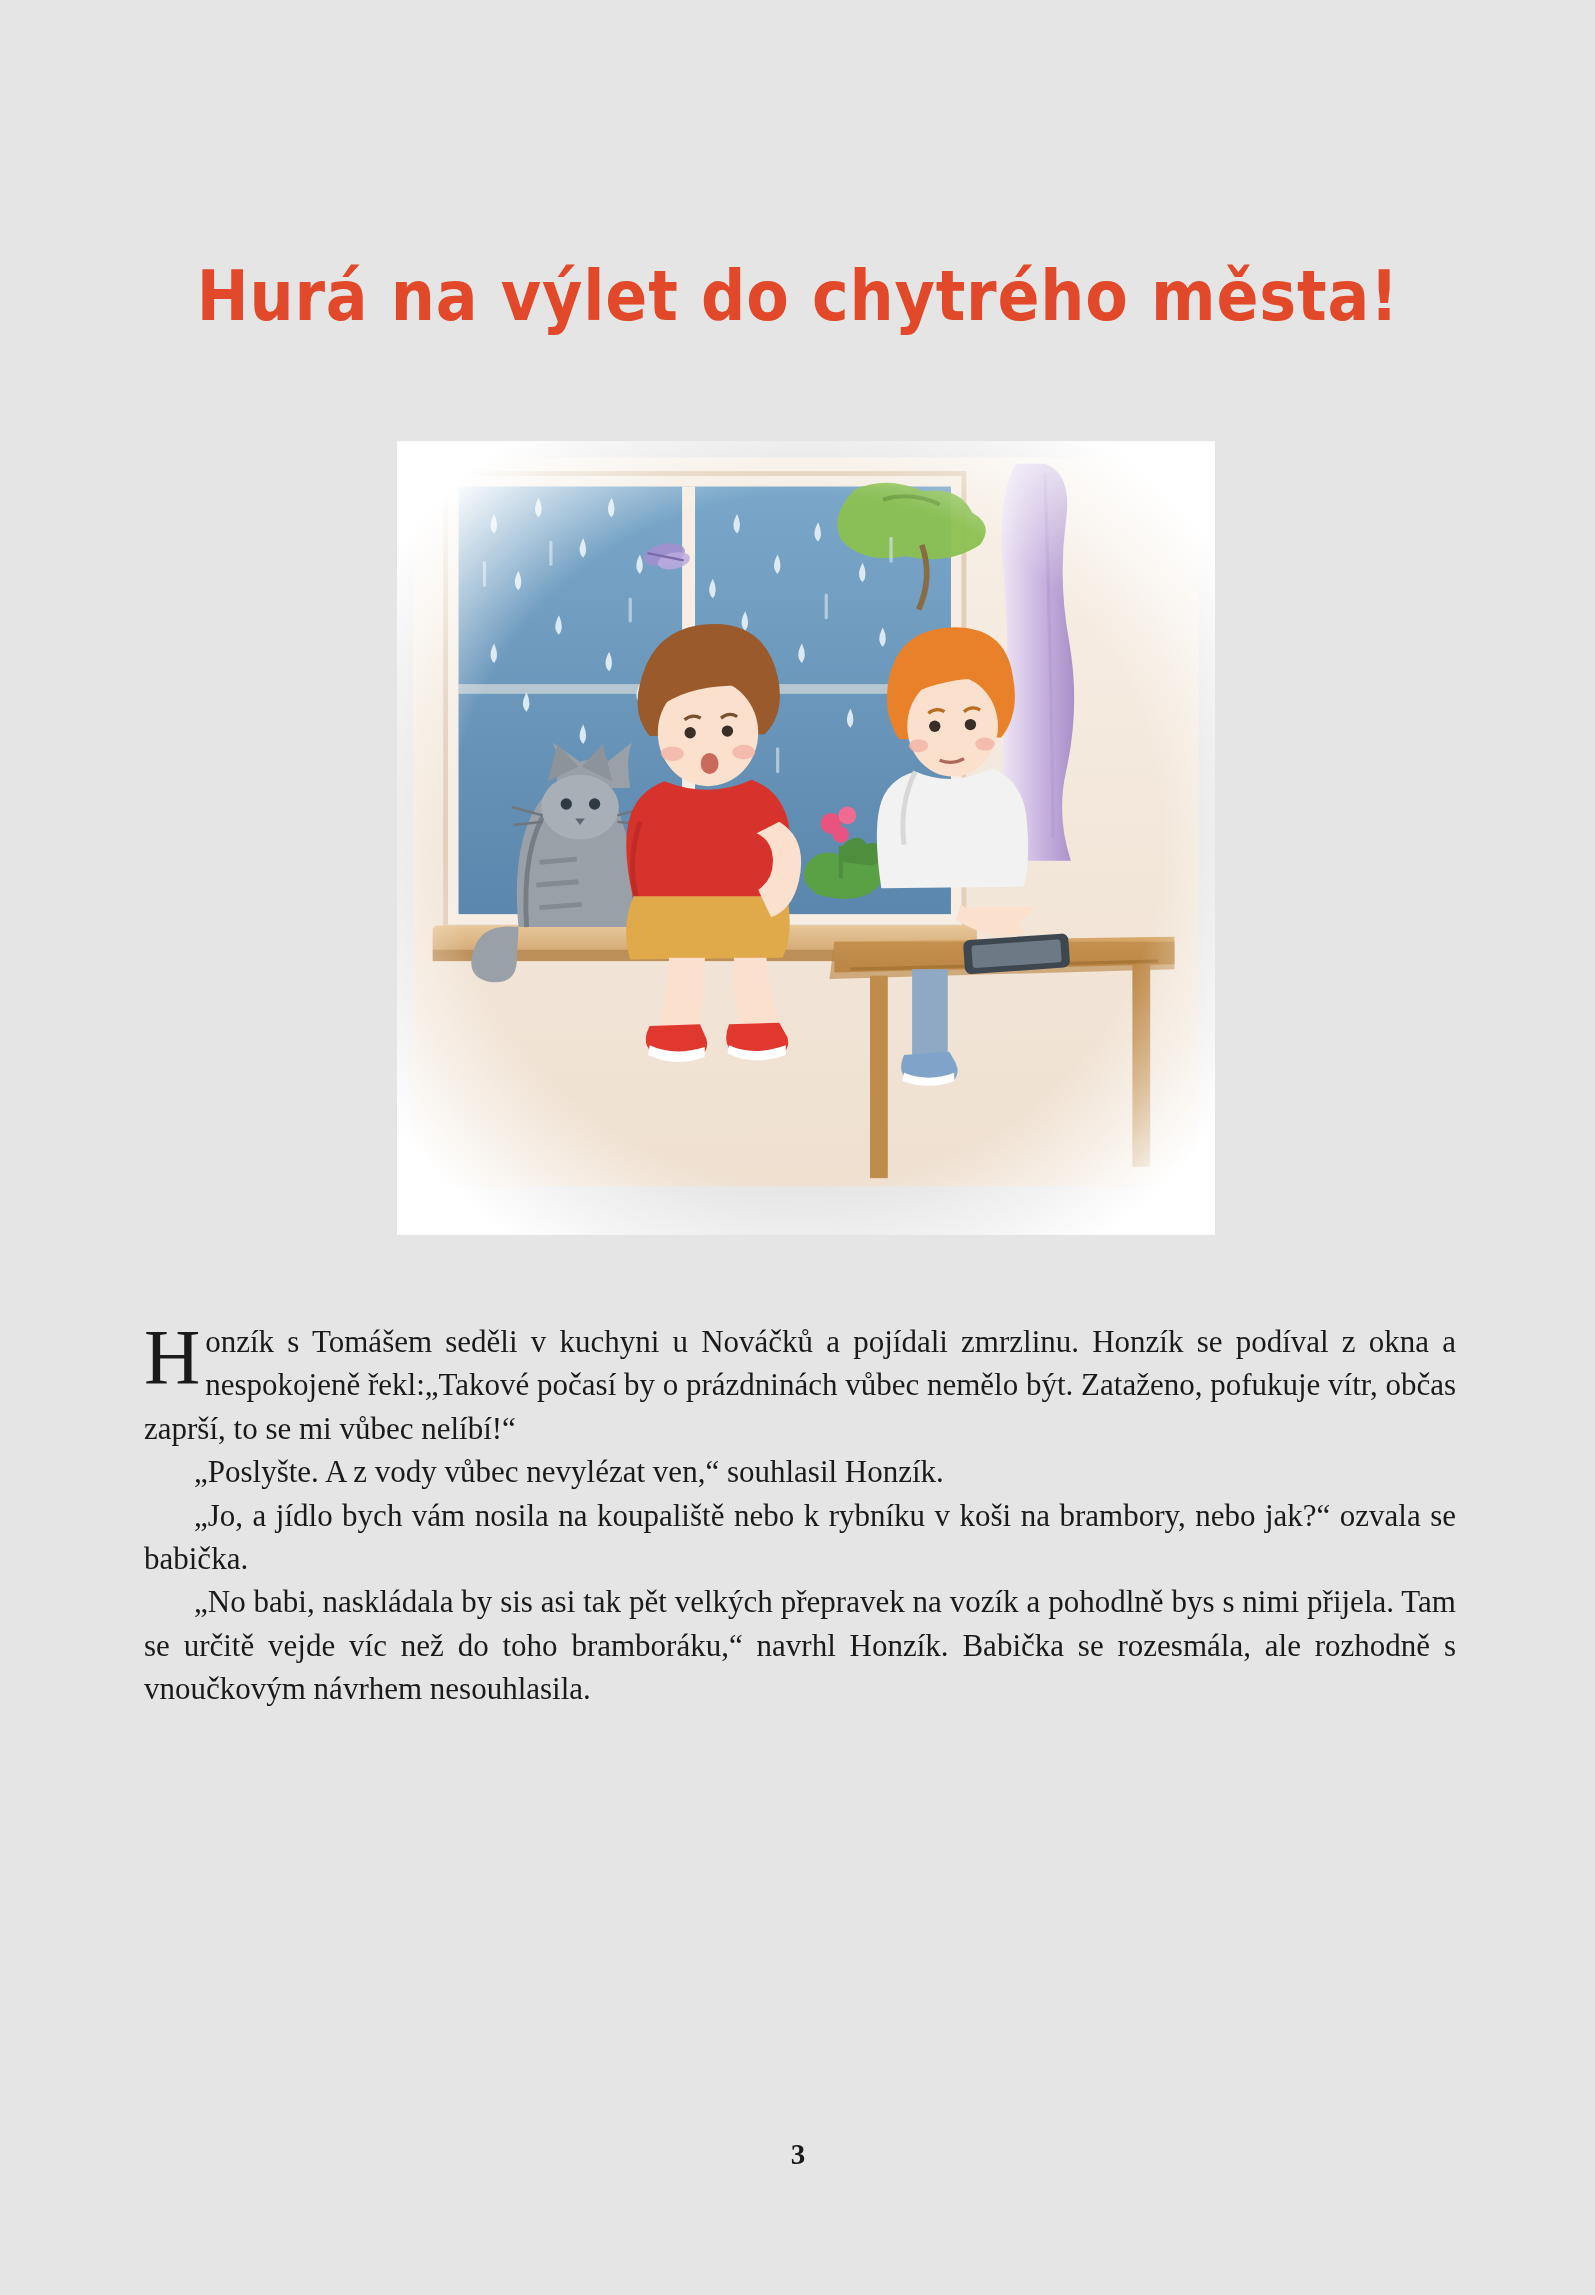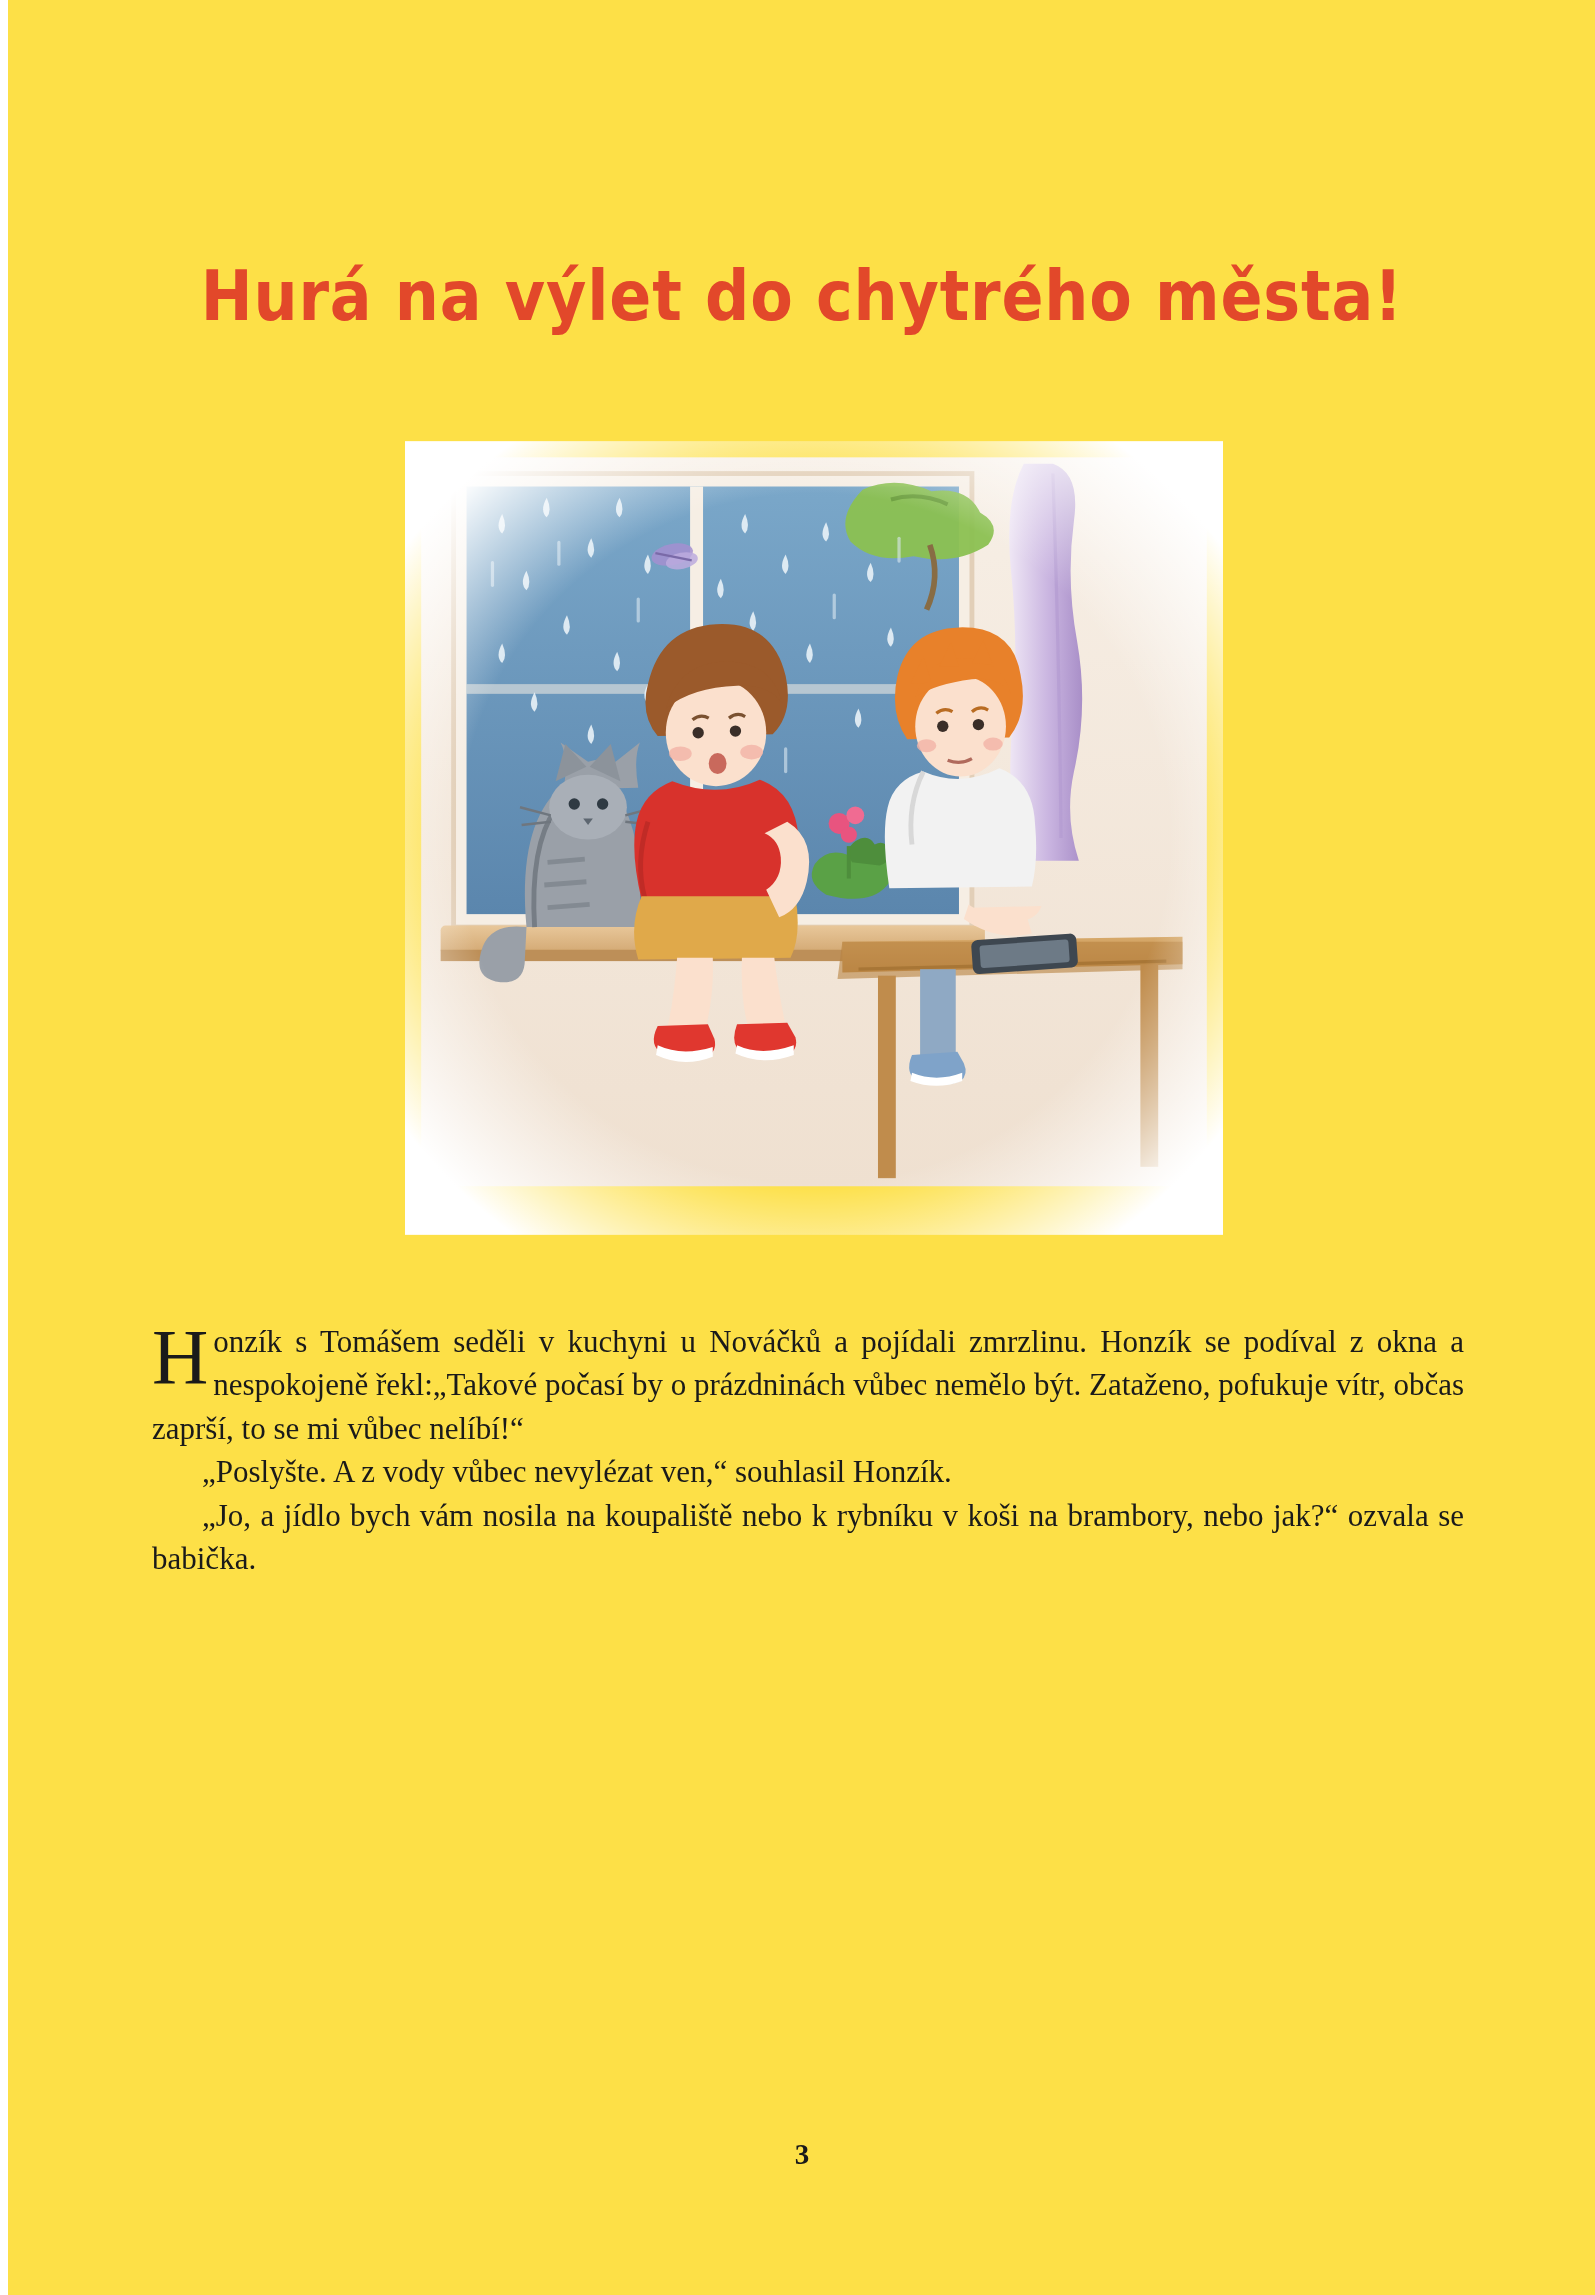--- a/index.html
+++ b/index.html
@@ -10,22 +10,21 @@
   body {
     width: 1596px;
     height: 2295px;
     position: relative;
     font-family: "Liberation Serif", serif;
     overflow: hidden;
   }
   .page {
     position: absolute;
     inset: 0;
-    background: #fde047;
-    margin-left: 8px;
+    background: #e5e5e5;
   }
 
   
   .title {
     position: absolute;
     left: 0;
     right: 0;
     top: 217px;
     text-align: center;
     font-family: "DejaVu Sans", sans-serif;
@@ -289,18 +288,19 @@
       <rect x="0" y="0" width="1010" height="980" fill="url(#vign)"></rect>
     </svg>
   </div>
 
   <div class="bodytext">
     <p class="first">
       <span class="dropcap">H</span><span>onzík s Tomášem seděli v kuchyni u Nováčků a pojídali zmrzlinu. Honzík se podíval z okna a nespokojeně řekl:„Takové počasí by o prázdninách vůbec nemělo být. Zataženo, pofukuje vítr, občas zaprší, to se mi vůbec nelíbí!“</span>
     </p>
     <p>„Poslyšte. A z vody vůbec nevylézat ven,“ souhlasil Honzík.</p>
     <p>„Jo, a jídlo bych vám nosila na koupaliště nebo k rybníku v koši na brambory, nebo jak?“ ozvala se babička.</p>
+    <p>„No babi, naskládala by sis asi tak pět velkých přepravek na vozík a pohodlně bys s nimi přijela. Tam se určitě vejde víc než do toho bramboráku,“ navrhl Honzík. Babička se rozesmála, ale rozhodně s vnoučkovým návrhem nesouhlasila.</p>
   </div>
 
   <div class="folio">3</div>
 
 </div>
 
 
 </body></html>

